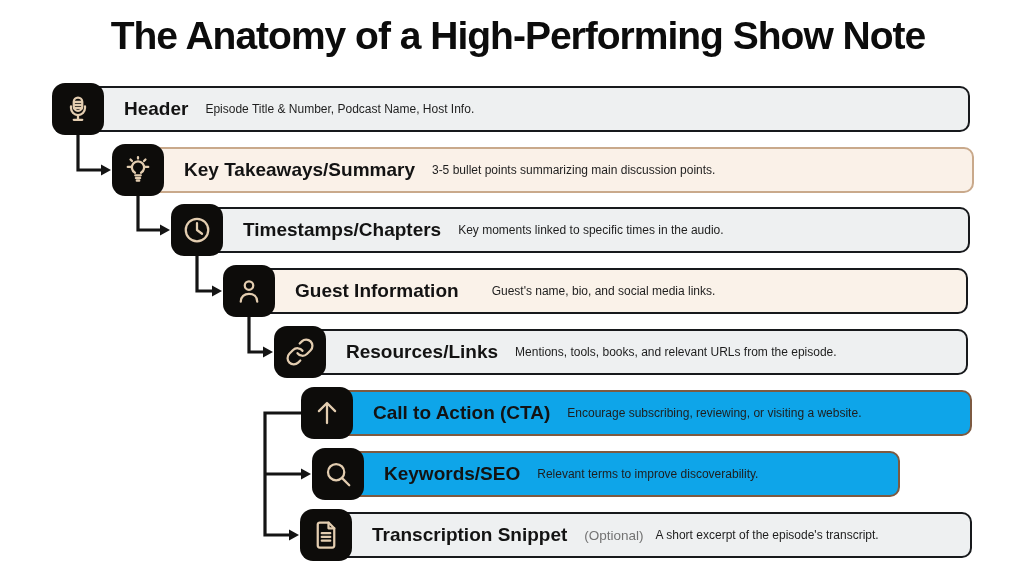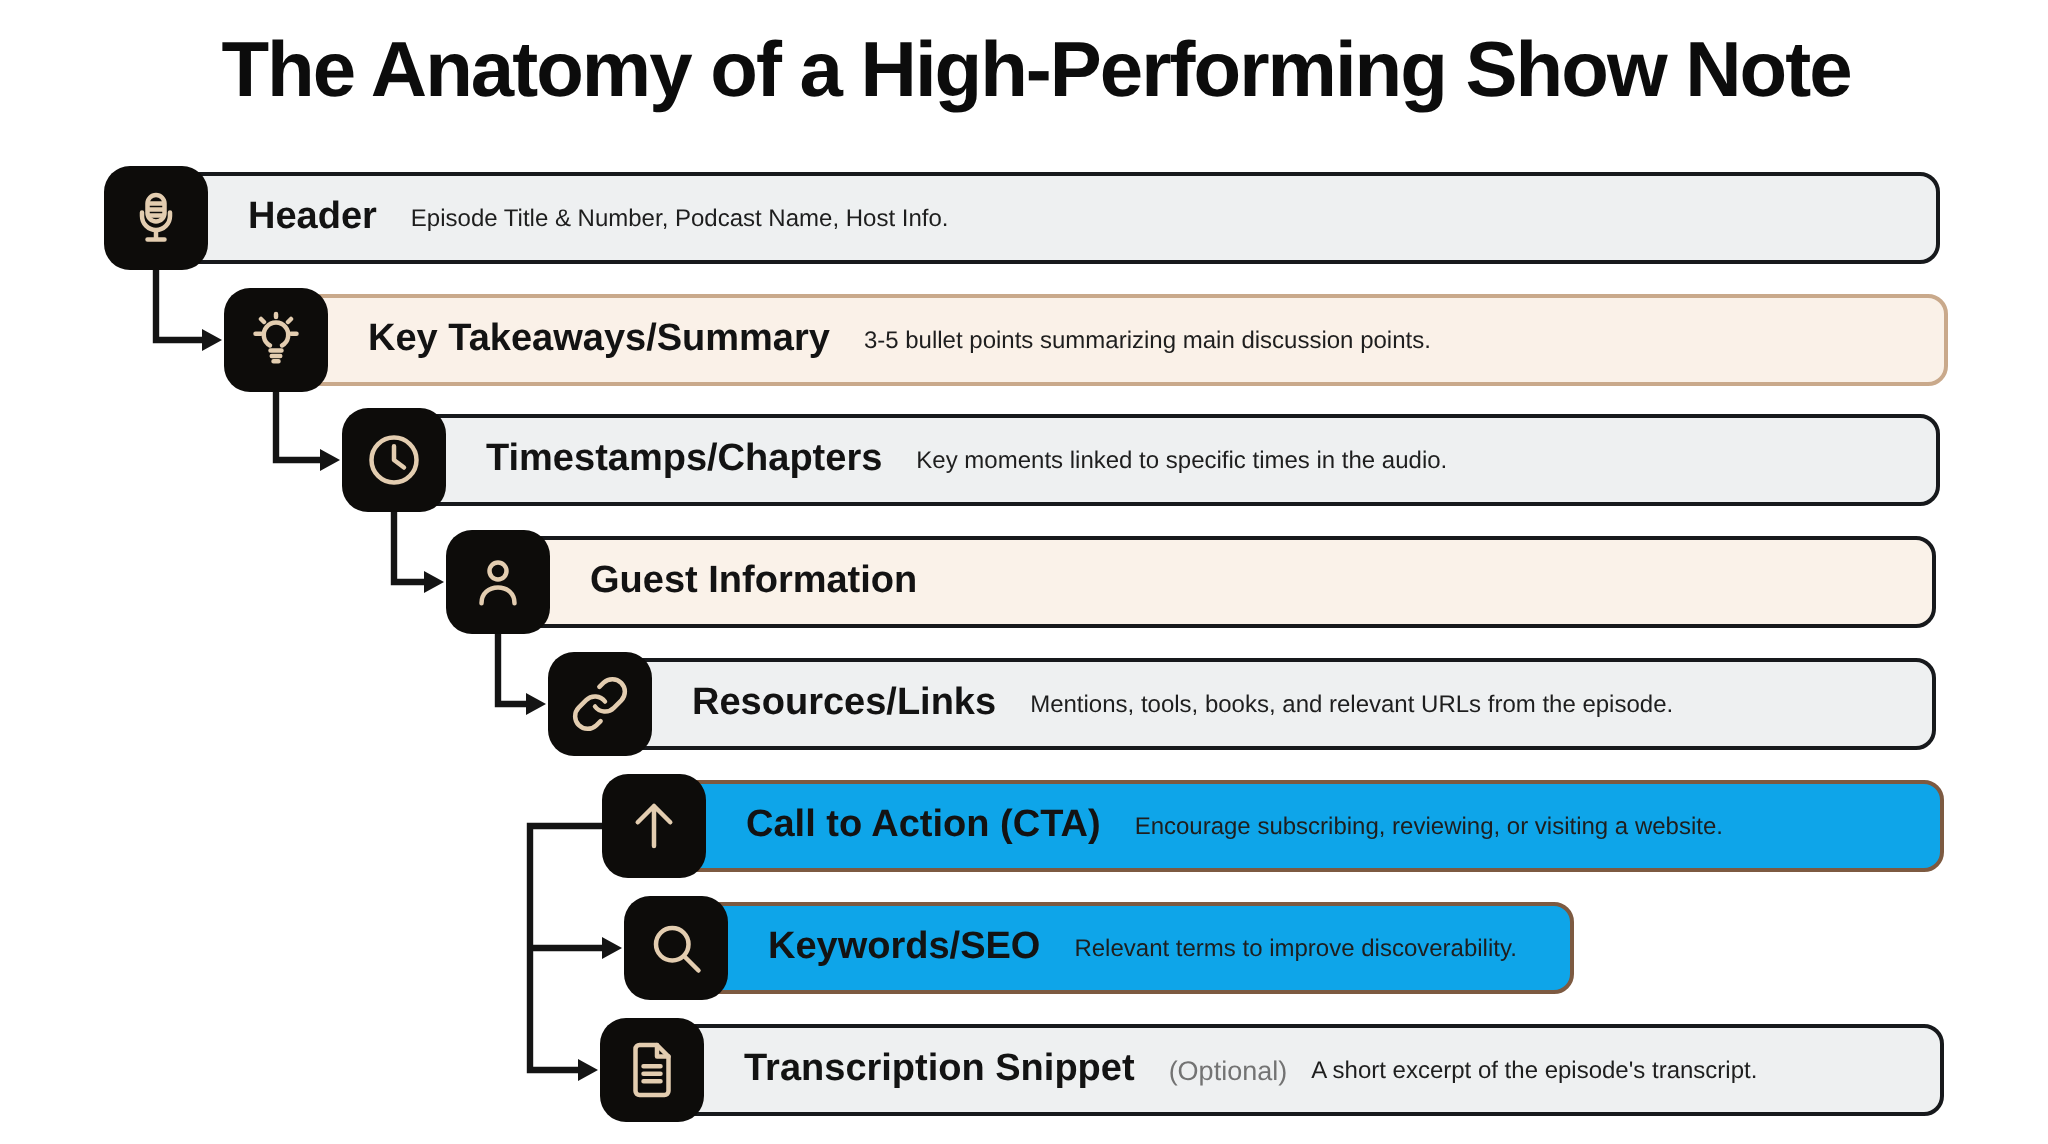--- a/index.html
+++ b/index.html
@@ -41,21 +41,21 @@
   .row-suffix{font-size:13.5px;font-weight:normal;color:#737373;margin-right:12px;}
   .row-desc{font-size:12px;color:#1e1e1e;}
 
   
   .r1{left:52px;top:83px;width:918px;}
   .r2{left:112px;top:144px;width:862px;}
   .r3{left:171px;top:204px;width:799px;}
   .r4{left:223px;top:265px;width:745px;}
   .r5{left:274px;top:326px;width:694px;}
   .r6{left:301px;top:387px;width:671px;}
-  .r7{left:312px;top:448px;width:475px;}
+  .r7{left:312px;top:448px;width:588px;}
   .r8{left:300px;top:509px;width:672px;}
 </style>
 </head>
 <body>
 
 <div class="canvas">
 
   <div class="page-title">The Anatomy of a High-Performing Show Note</div>
 
   <svg class="connectors" width="1024" height="572" viewBox="0 0 1024 572">
@@ -115,20 +115,21 @@
       <svg viewBox="0 0 24 24">
         <circle cx="12" cy="12" r="9"></circle>
         <path d="M12 6.5 V12 l4 3"></path>
       </svg>
     </div>
   </div>
 
   <div class="row r4 theme-cream-black">
     <div class="box">
       <span class="row-title">Guest Information</span>
+      <span class="row-desc">Guest's name, bio, and social media links.</span>
     </div>
     <div class="tile">
       <svg viewBox="0 0 24 24">
         <circle cx="12" cy="7.6" r="3.4"></circle>
         <path d="M5.4 20.5 c0-4 2.9-6.3 6.6-6.3 s6.6 2.3 6.6 6.3"></path>
       </svg>
     </div>
   </div>
 
   <div class="row r5 theme-gray">

